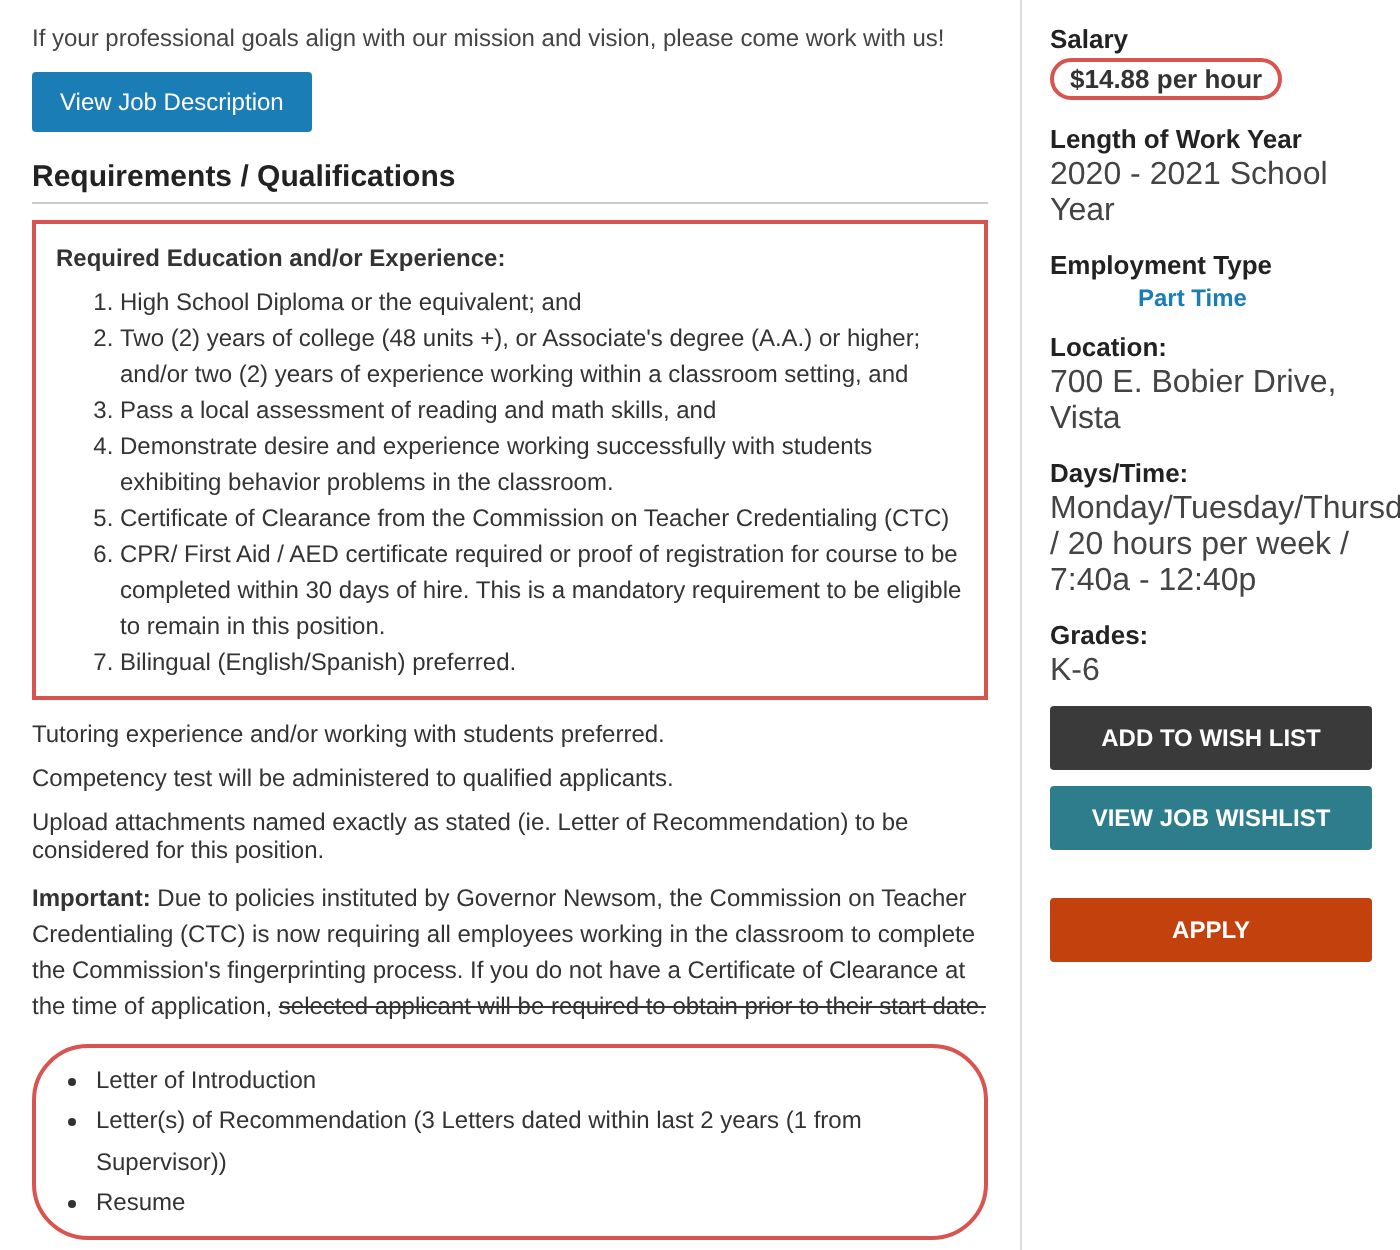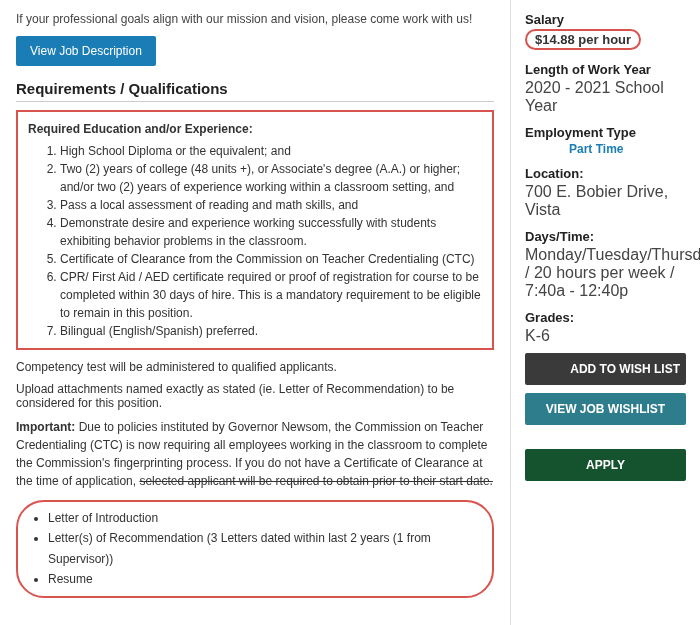--- a/index.html
+++ b/index.html
@@ -65,23 +65,23 @@
       width: 100%;
       padding: 9px 6px;
       font-size: 12px;
       font-weight: bold;
       text-align: center;
       border: none;
       cursor: pointer;
       margin-top: 8px;
       border-radius: 2px;
     }
-    .btn-dark { background: #3a3a3a; color: #fff; text-align: right; }
+    .btn-dark { background: #3a3a3a; color: #fff; }
     .btn-teal { background: #2e7d8c; color: #fff; }
-    .btn-red { background: #14532d; color: #fff; margin-top: 24px; }
+    .btn-red { background: #c2410c; color: #fff; margin-top: 24px; }
   </style>
 </head>
 <body>
 
 <div class="container">
 
   <div class="main">
     <p class="tagline">If your professional goals align with our mission and vision, please come work with us!</p>
     <button class="view-job-btn">View Job Description</button>
 
@@ -94,20 +94,21 @@
       <li>High School Diploma or the equivalent; and</li>
           <li>Two (2) years of college (48 units +), or Associate's degree (A.A.) or higher; and/or two (2) years of experience working within a classroom setting, and</li>
           <li>Pass a local assessment of reading and math skills, and</li>
           <li>Demonstrate desire and experience working successfully with students exhibiting behavior problems in the classroom.</li>
           <li>Certificate of Clearance from the Commission on Teacher Credentialing (CTC)</li>
           <li>CPR/ First Aid / AED certificate required or proof of registration for course to be completed within 30 days of hire. This is a mandatory requirement to be eligible to remain in this position.</li>
           <li>Bilingual (English/Spanish) preferred.</li>
         </ol>
     </div>
 
+    <p class="tutoring-note">Tutoring experience and/or working with students preferred.</p>
     <p class="competency-note">Competency test will be administered to qualified applicants.</p>
     <p class="upload-note">Upload attachments named exactly as stated (ie. Letter of Recommendation) to be considered for this position.</p>
 
     <p class="important-note">
       <strong>Important:</strong>
       <span> Due to policies instituted by Governor Newsom, the Commission on Teacher Credentialing (CTC) is now requiring all employees working in the classroom to complete the Commission's fingerprinting process. If you do not have a Certificate of Clearance at the time of application, </span><span class="strikethrough">selected applicant will be required to obtain prior to their start date.</span>
     </p>
 
     <div class="attachments-wrapper">
       <ul>

